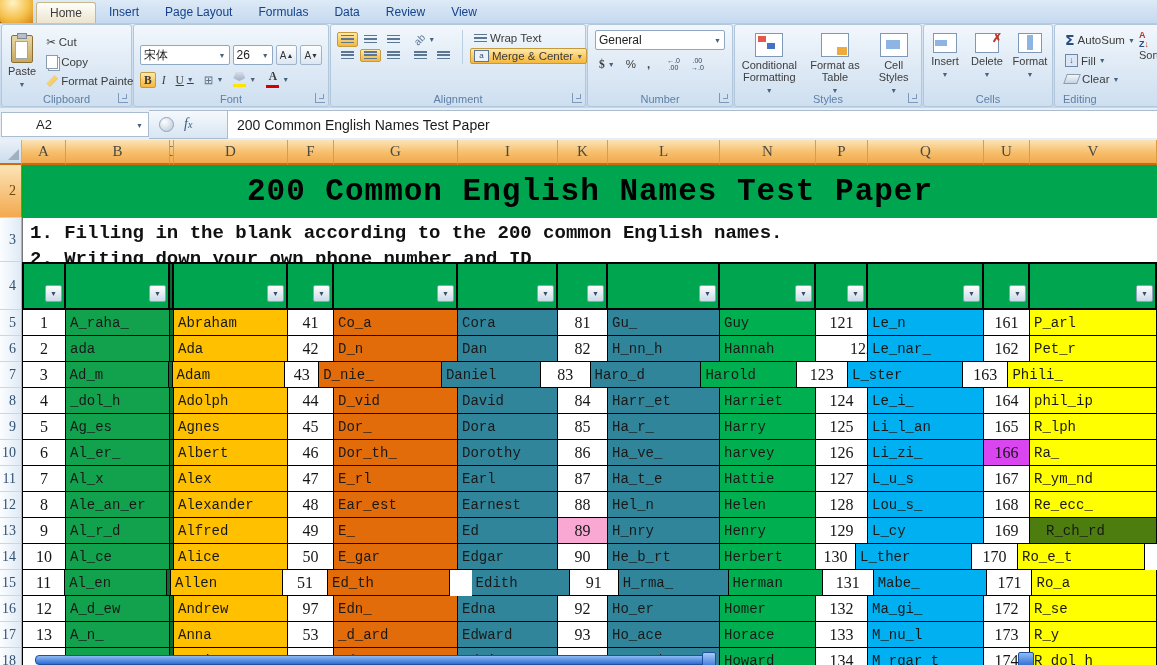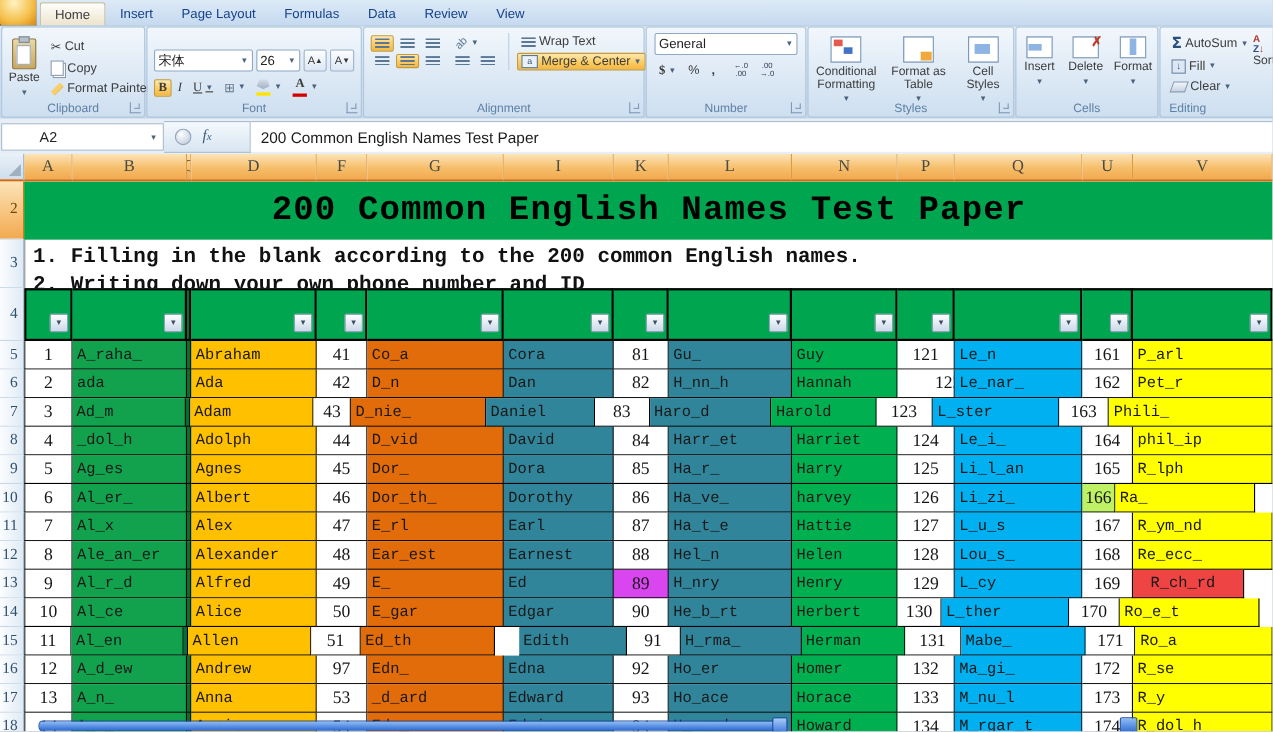--- a/index.html
+++ b/index.html
@@ -568,21 +568,21 @@
             <div class="sliver"></div>
             <div class="cell txtc" style="width: 114px; background: rgb(255, 192, 0);">Albert</div>
             <div class="cell numc" style="width: 46px; background: rgb(255, 255, 255);">46</div>
             <div class="cell txtc" style="width: 124px; background: rgb(226, 107, 10);">Dor_th_</div>
             <div class="cell txtc" style="width: 100px; background: rgb(49, 133, 155);">Dorothy</div>
             <div class="cell numc" style="width: 50px; background: rgb(255, 255, 255);">86</div>
             <div class="cell txtc" style="width: 112px; background: rgb(49, 133, 155);">Ha_ve_</div>
             <div class="cell txtc" style="width: 96px; background: rgb(0, 176, 80);">harvey</div>
             <div class="cell numc" style="width: 52px; background: rgb(255, 255, 255);">126</div>
             <div class="cell txtc" style="width: 116px; background: rgb(0, 176, 240);">Li_zi_</div>
-            <div class="cell numc" style="width: 30px; background: #bef264;">166</div>
+            <div class="cell numc" style="width: 46px; background: #d946ef;">166</div>
             <div class="cell txtc" style="width: 127px; background: rgb(255, 255, 0);">Ra_</div>
           </div>
           <div class="trow">
             <div class="cell numc" style="width: 44px; background: rgb(255, 255, 255);">7</div>
             <div class="cell txtc" style="width: 104px; background: rgb(18, 162, 78);">Al_x</div>
             <div class="sliver"></div>
             <div class="cell txtc" style="width: 114px; background: rgb(255, 192, 0);">Alex</div>
             <div class="cell numc" style="width: 46px; background: rgb(255, 255, 255);">47</div>
             <div class="cell txtc" style="width: 124px; background: rgb(226, 107, 10);">E_rl</div>
             <div class="cell txtc" style="width: 100px; background: rgb(49, 133, 155);">Earl</div>
@@ -611,27 +611,27 @@
             <div class="cell txtc" style="width: 127px; background: rgb(255, 255, 0);">Re_ecc_</div>
           </div>
           <div class="trow">
             <div class="cell numc" style="width: 44px; background: rgb(255, 255, 255);">9</div>
             <div class="cell txtc" style="width: 104px; background: rgb(18, 162, 78);">Al_r_d</div>
             <div class="sliver"></div>
             <div class="cell txtc" style="width: 114px; background: rgb(255, 192, 0);">Alfred</div>
             <div class="cell numc" style="width: 46px; background: rgb(255, 255, 255);">49</div>
             <div class="cell txtc" style="width: 124px; background: rgb(226, 107, 10);">E_</div>
             <div class="cell txtc" style="width: 100px; background: rgb(49, 133, 155);">Ed</div>
-            <div class="cell numc" style="width: 50px; background: #d946ef;">89</div>
+            <div class="cell numc" style="width: 50px; background: #f9a8d4;">89</div>
             <div class="cell txtc" style="width: 112px; background: rgb(49, 133, 155);">H_nry</div>
             <div class="cell txtc" style="width: 96px; background: rgb(0, 176, 80);">Henry</div>
             <div class="cell numc" style="width: 52px; background: rgb(255, 255, 255);">129</div>
             <div class="cell txtc" style="width: 116px; background: rgb(0, 176, 240);">L_cy</div>
             <div class="cell numc" style="width: 46px; background: rgb(255, 255, 255);">169</div>
-            <div class="cell txtc" style="width: 101px; background: #ef4444; padding-left: 16px;">R_ch_rd</div>
+            <div class="cell txtc" style="width: 127px; background: #4d7c0f; padding-left: 16px;">R_ch_rd</div>
           </div>
           <div class="trow">
             <div class="cell numc" style="width: 44px; background: rgb(255, 255, 255);">10</div>
             <div class="cell txtc" style="width: 104px; background: rgb(18, 162, 78);">Al_ce</div>
             <div class="sliver"></div>
             <div class="cell txtc" style="width: 114px; background: rgb(255, 192, 0);">Alice</div>
             <div class="cell numc" style="width: 46px; background: rgb(255, 255, 255);">50</div>
             <div class="cell txtc" style="width: 124px; background: rgb(226, 107, 10);">E_gar</div>
             <div class="cell txtc" style="width: 100px; background: rgb(49, 133, 155);">Edgar</div>
             <div class="cell numc" style="width: 50px; background: rgb(255, 255, 255);">90</div>

